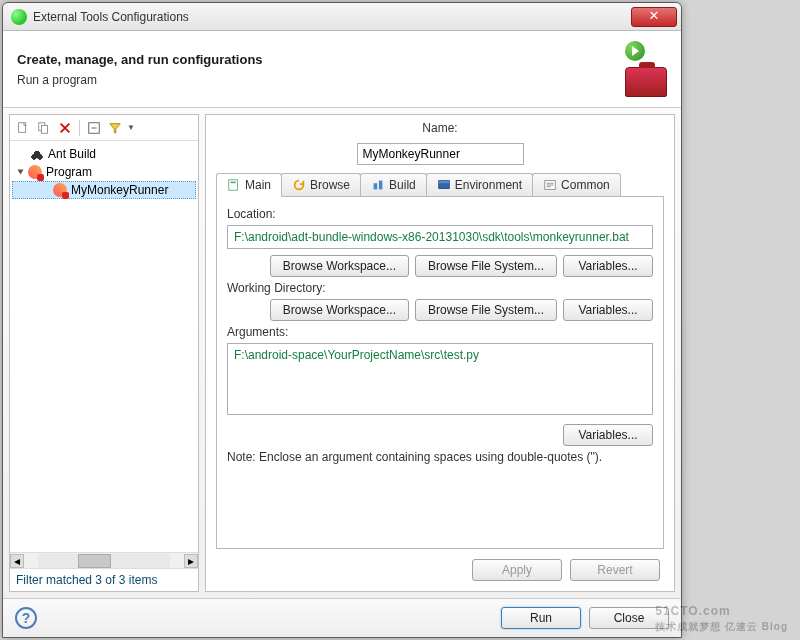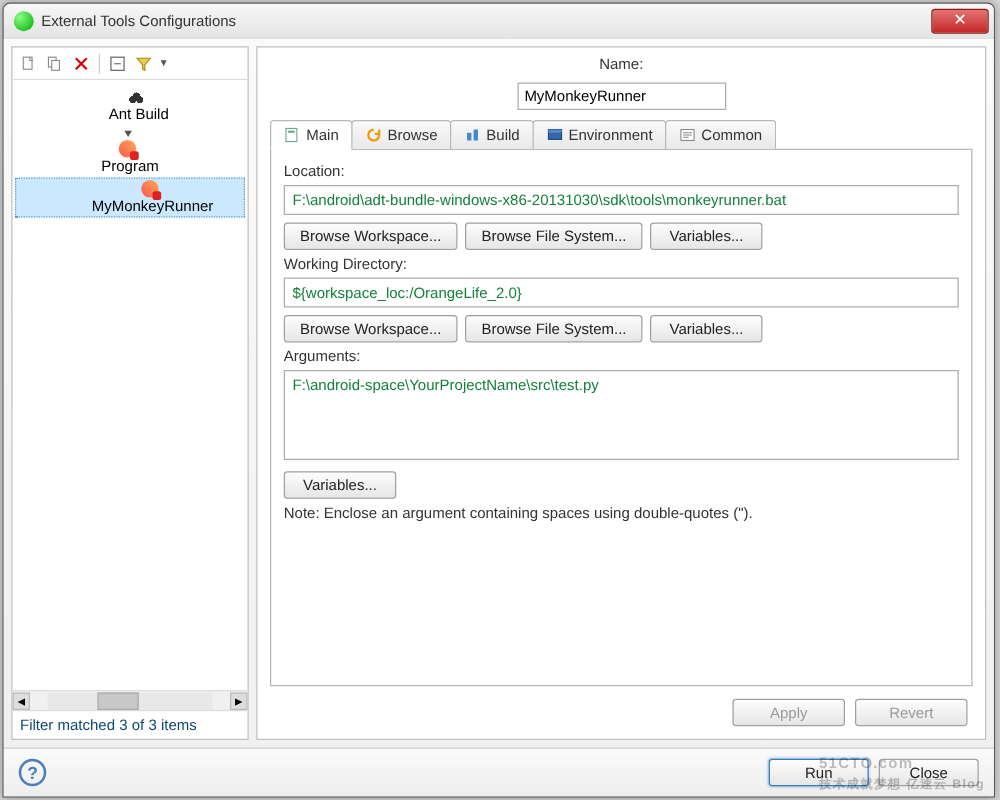--- a/index.html
+++ b/index.html
@@ -1,18 +1,18 @@
 <!DOCTYPE html>
 <html><head>
 <meta charset="utf-8">
 <style>
 * { box-sizing: border-box; margin: 0; padding: 0; font-family: "Segoe UI", Tahoma, sans-serif; font-size: 12px; }
 body { background: #d4d4d4; width: 800px; height: 640px; overflow: hidden; position: relative; }
 
-.window { width: 794px; height: 636px; margin: 2px; background: #fff; border: 1px solid #5a5a5a; border-radius: 6px 6px 0 0; box-shadow: 0 0 8px rgba(0,0,0,.3); display: flex; flex-direction: column; }
+.window { width: 680px; height: 636px; margin: 2px; background: #fff; border: 1px solid #5a5a5a; border-radius: 6px 6px 0 0; box-shadow: 0 0 8px rgba(0,0,0,.3); display: flex; flex-direction: column; }
 
 .titlebar { height: 28px; background: linear-gradient(#f7f7f7,#e4e4e4); border-bottom: 1px solid #bbb; display: flex; align-items: center; padding: 0 0 0 8px; border-radius: 6px 6px 0 0; }
 .titlebar .app-icon { width: 16px; height: 16px; border-radius: 50%; background: radial-gradient(circle at 30% 30%, #8f8, #0a0); margin-right: 6px; }
 .titlebar .title { flex: 1; color: #333; }
 .titlebar .close { width: 46px; height: 20px; background: linear-gradient(#e57373,#c62828); border: 1px solid #8b1a1a; border-radius: 3px; color: #fff; text-align: center; line-height: 16px; font-size: 13px; margin-right: 4px; }
 
 .header { padding: 10px 14px; display: flex; align-items: center; background: #fff; border-bottom: 1px solid #ccc; }
 .header .txt { flex: 1; }
 .header h2 { font-size: 13px; font-weight: bold; color: #1a1a1a; margin-bottom: 6px; }
 .header .sub { color: #333; }
@@ -26,21 +26,21 @@
 .left { width: 190px; display:flex; flex-direction:column; border:1px solid #c0c0c0; background:#fff; }
 .left-toolbar { height:26px; border-bottom:1px solid #ddd; display:flex; align-items:center; padding:0 4px; gap:3px; }
 .tbtn { width:18px; height:18px; display:flex; align-items:center; justify-content:center; border-radius:2px; }
 .tbtn svg { width:14px; height:14px; }
 .sep { width:1px; height:16px; background:#ccc; margin:0 2px; }
 
 .filter { margin:5px; }
 .filter input { width:100%; border:1px solid #abadb3; padding:3px 5px; color:#777; font-style:italic; }
 
 .tree { flex:1; padding:4px 2px; overflow:auto; }
-.tree-item { display:flex; align-items:center; padding:2px 4px; white-space:nowrap;flex-direction:column; }
+.tree-item { display:flex; align-items:center; padding:2px 4px; white-space:nowrap; }
 .tree-item.indent1 { padding-left: 18px; }
 .tree-item.indent2 { padding-left: 40px; }
 .tree-item.selected { background:#cce8ff; border:1px dotted #5a9fd4; padding-top:1px; padding-bottom:1px; }
 .expander { width:10px; height:10px; margin-right:2px; position:relative; }
 .expander.open::before { content:""; position:absolute; border-left:5px solid #555; border-top:3px solid transparent; border-bottom:3px solid transparent; transform:rotate(90deg); top:2px; left:2px; }
 .ticon { width:14px; height:14px; margin-right:4px; display:inline-block; }
 .ant { background: radial-gradient(circle,#333 30%,transparent 31%),radial-gradient(circle at 30% 70%,#333 20%,transparent 21%),radial-gradient(circle at 70% 70%,#333 20%,transparent 21%); }
 .prog { background: linear-gradient(45deg,#f55,#fa5); border-radius:50%; position:relative; }
 .prog::after { content:""; position:absolute; right:-2px; bottom:-2px; width:7px; height:7px; background:#d22; border-radius:2px; }
 
@@ -60,21 +60,21 @@
 .tabs { display:flex; border-bottom:1px solid #b8b8b8; }
 .tab { display:flex; align-items:center; gap:4px; padding:4px 10px; border:1px solid #b8b8b8; border-bottom:none; background:linear-gradient(#fafafa,#e8e8e8); margin-right:-1px; border-radius:3px 3px 0 0; color:#333; }
 .tab.active { background:#fff; position:relative; }
 .tab.active::after { content:""; position:absolute; left:0; right:0; bottom:-1px; height:2px; background:#fff; }
 .tabicon { width:14px; height:14px; }
 
 .tabbody { flex:1; border:1px solid #b8b8b8; border-top:none; padding:10px; background:#fff; overflow:auto; }
 
 .field-label { color:#333; margin-bottom:4px; }
 .text-input { width:100%; border:1px solid #abadb3; padding:4px 6px; background:#fff; color:#15803d; margin-bottom:6px; }
-.btn-row { display:flex; justify-content:flex-start; gap:6px; margin-bottom:4px; }
+.btn-row { display:flex; justify-content:flex-end; gap:6px; margin-bottom:4px; }
 .btn { border:1px solid #a0a0a0; background:linear-gradient(#fdfdfd,#e6e6e6); padding:3px 12px; border-radius:3px; color:#222; min-width:90px; text-align:center; }
 .btn.disabled { color:#9a9a9a; }
 .btn.default { border:1px solid #3c7fb1; box-shadow:0 0 2px #7eb4ea; }
 
 textarea.text-input { height:72px; resize:none; font-family:inherit; }
 
 .note { color:#333; margin-top:4px; }
 
 .apply-row { display:flex; justify-content:flex-end; gap:8px; padding:10px 4px 4px 4px; }
 
@@ -89,20 +89,30 @@
 <body>
 
 <div class="window">
 
   <div class="titlebar">
     <div class="app-icon"></div>
     <div class="title">External Tools Configurations</div>
     <div class="close">✕</div>
   </div>
 
+  <div class="header">
+    <div class="txt">
+      <h2>Create, manage, and run configurations</h2>
+      <div class="sub">Run a program</div>
+    </div>
+    <div style="display:flex; flex-direction:column; align-items:flex-end; gap:2px;">
+      <div class="run-icon"></div>
+      <div class="toolbox"></div>
+    </div>
+  </div>
 
   <div class="body">
 
     <div class="left">
       <div class="left-toolbar">
         <div class="tbtn">
             <svg viewBox="0 0 16 16">
               <rect x="3" y="2" width="8" height="11" fill="#fff" stroke="#888"></rect>
               <path d="M9 2v3h3" fill="none" stroke="#888"></path>
             </svg>
@@ -204,21 +214,20 @@
       <div class="tabbody">
         <div class="field-label">Location:</div>
         <input class="text-input" type="text" value="F:\android\adt-bundle-windows-x86-20131030\sdk\tools\monkeyrunner.bat" style="">
         <div class="btn-row">
           <div class="btn">Browse Workspace...</div>
           <div class="btn">Browse File System...</div>
           <div class="btn">Variables...</div>
         </div>
 
         <div class="field-label">Working Directory:</div>
-        <input class="text-input" type="text" value="${workspace_loc:/OrangeLife_2.0}" style="">
         <div class="btn-row">
           <div class="btn">Browse Workspace...</div>
           <div class="btn">Browse File System...</div>
           <div class="btn">Variables...</div>
         </div>
 
         <div class="field-label">Arguments:</div>
         <textarea class="text-input" style="">F:\android-space\YourProjectName\src\test.py</textarea>
         <div class="btn-row">
           <div class="btn">Variables...</div>

